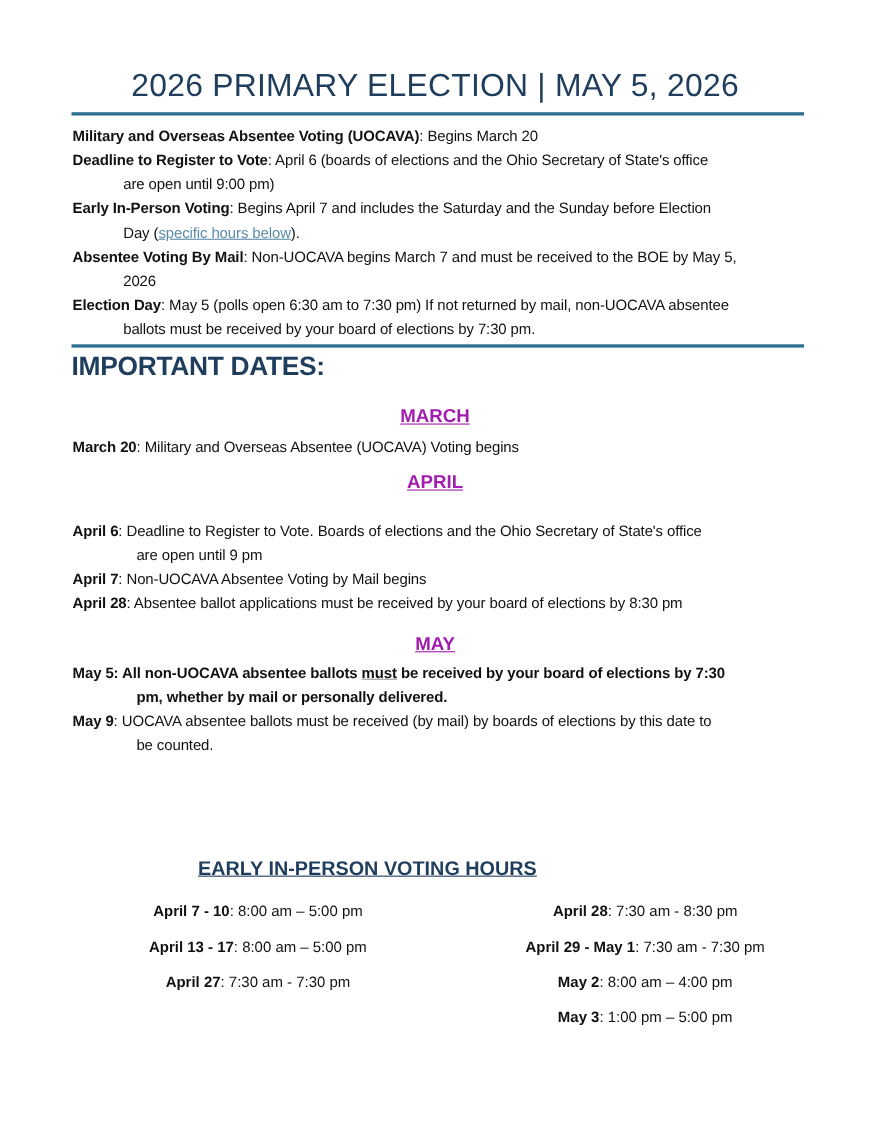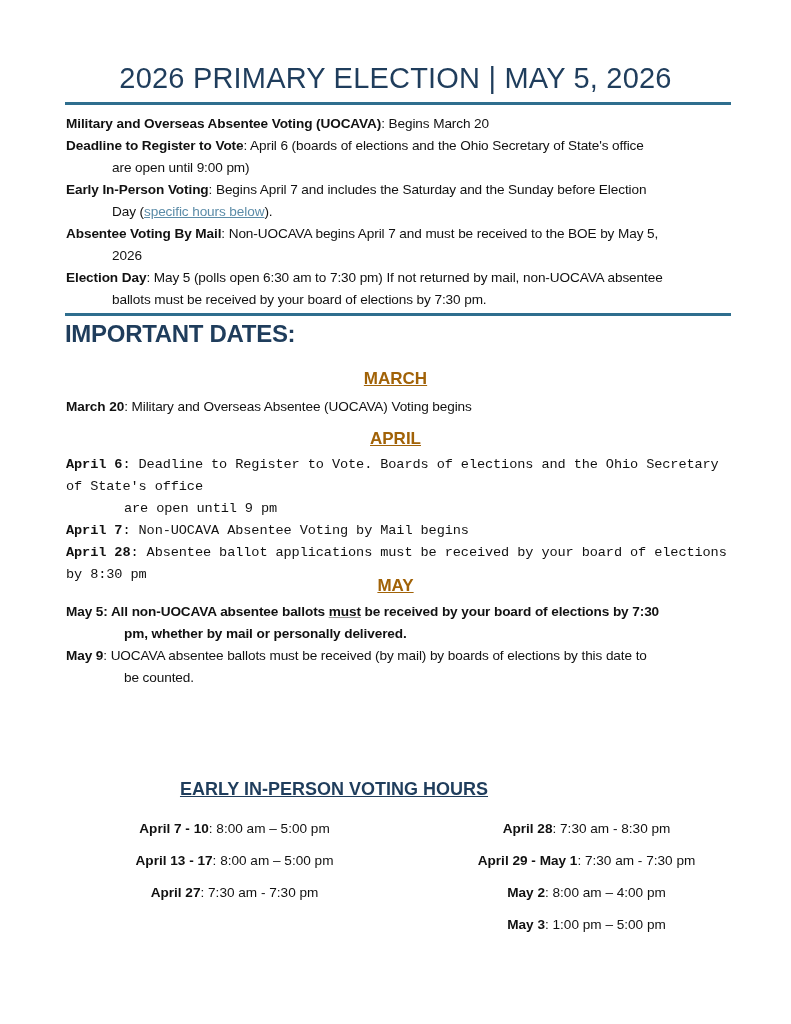--- a/index.html
+++ b/index.html
@@ -23,29 +23,29 @@
   .summary .item .cont { display: block; padding-left: 46px; }
   .summary .link { color: #5c8ca8; text-decoration: underline; }
 
   .section-title {
     position: absolute; left: 65px; top: 320px;
     font-size: 24px; font-weight: bold; color: #1f3d5c; letter-spacing: -0.3px;
   }
 
   .month {
     position: absolute; left: 0; width: 791px; text-align: center;
-    font-size: 17px; font-weight: bold; color: #a16207; text-decoration: underline;
+    font-size: 17px; font-weight: bold; color: #a21caf; text-decoration: underline;
   }
   .month.march { top: 369px; }
   .month.april { top: 429px; }
   .month.may { top: 576px; }
 
   .dates { position: absolute; left: 66px; width: 670px; }
   .dates.march { top: 396px; }
-  .dates.april { top: 454px; font-family: Liberation Mono, monospace; }
+  .dates.april { top: 472px; }
   .dates.may { top: 601px; }
   .dates .row { font-size: 13.6px; line-height: 22px; letter-spacing: -0.1px; }
   .dates .row .lbl { font-weight: bold; text-align: right; }
   .dates .row .cont { display: block; padding-left: 58px; }
   .dates .row.allbold { font-weight: bold; }
   .dates .row .u { text-decoration: underline; text-decoration-color: #999; }
 
   .hours-title {
     position: absolute; left: 0; width: 668px; top: 779px; text-align: center;
     font-size: 18px; font-weight: bold; color: #1f3d5c; text-decoration: underline;
@@ -71,21 +71,21 @@
     </div>
     <div class="item">
       <span class="lbl">Deadline to Register to Vote</span><span>: April 6 (boards of elections and the Ohio Secretary of State's office</span>
       <span class="cont">are open until 9:00 pm)</span>
     </div>
     <div class="item">
       <span class="lbl">Early In-Person Voting</span><span>: Begins April 7 and includes the Saturday and the Sunday before Election</span>
       <span class="cont"><span>Day (</span><a class="link" href="#hours">specific hours below</a><span>).</span></span>
     </div>
     <div class="item">
-      <span class="lbl">Absentee Voting By Mail</span><span>: Non-UOCAVA begins April 7 and must be received to the BOE by May 5,</span>
+      <span class="lbl">Absentee Voting By Mail</span><span>: Non-UOCAVA begins March 7 and must be received to the BOE by May 5,</span>
       <span class="cont">2026</span>
     </div>
     <div class="item">
       <span class="lbl">Election Day</span><span>: May 5 (polls open 6:30 am to 7:30 pm) If not returned by mail, non-UOCAVA absentee</span>
       <span class="cont">ballots must be received by your board of elections by 7:30 pm.</span>
     </div>
   </div>
 
   <div class="rule bottom"></div>
 

